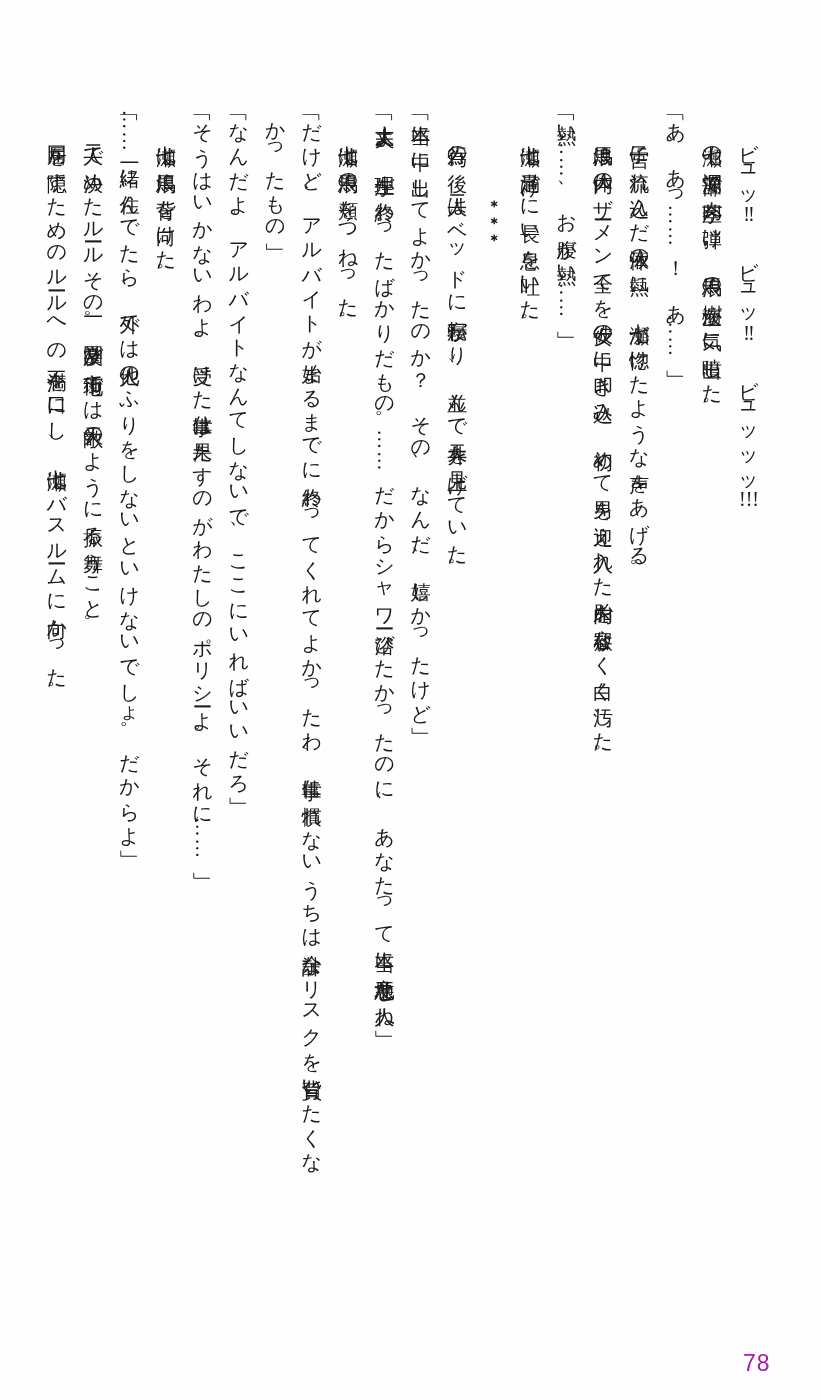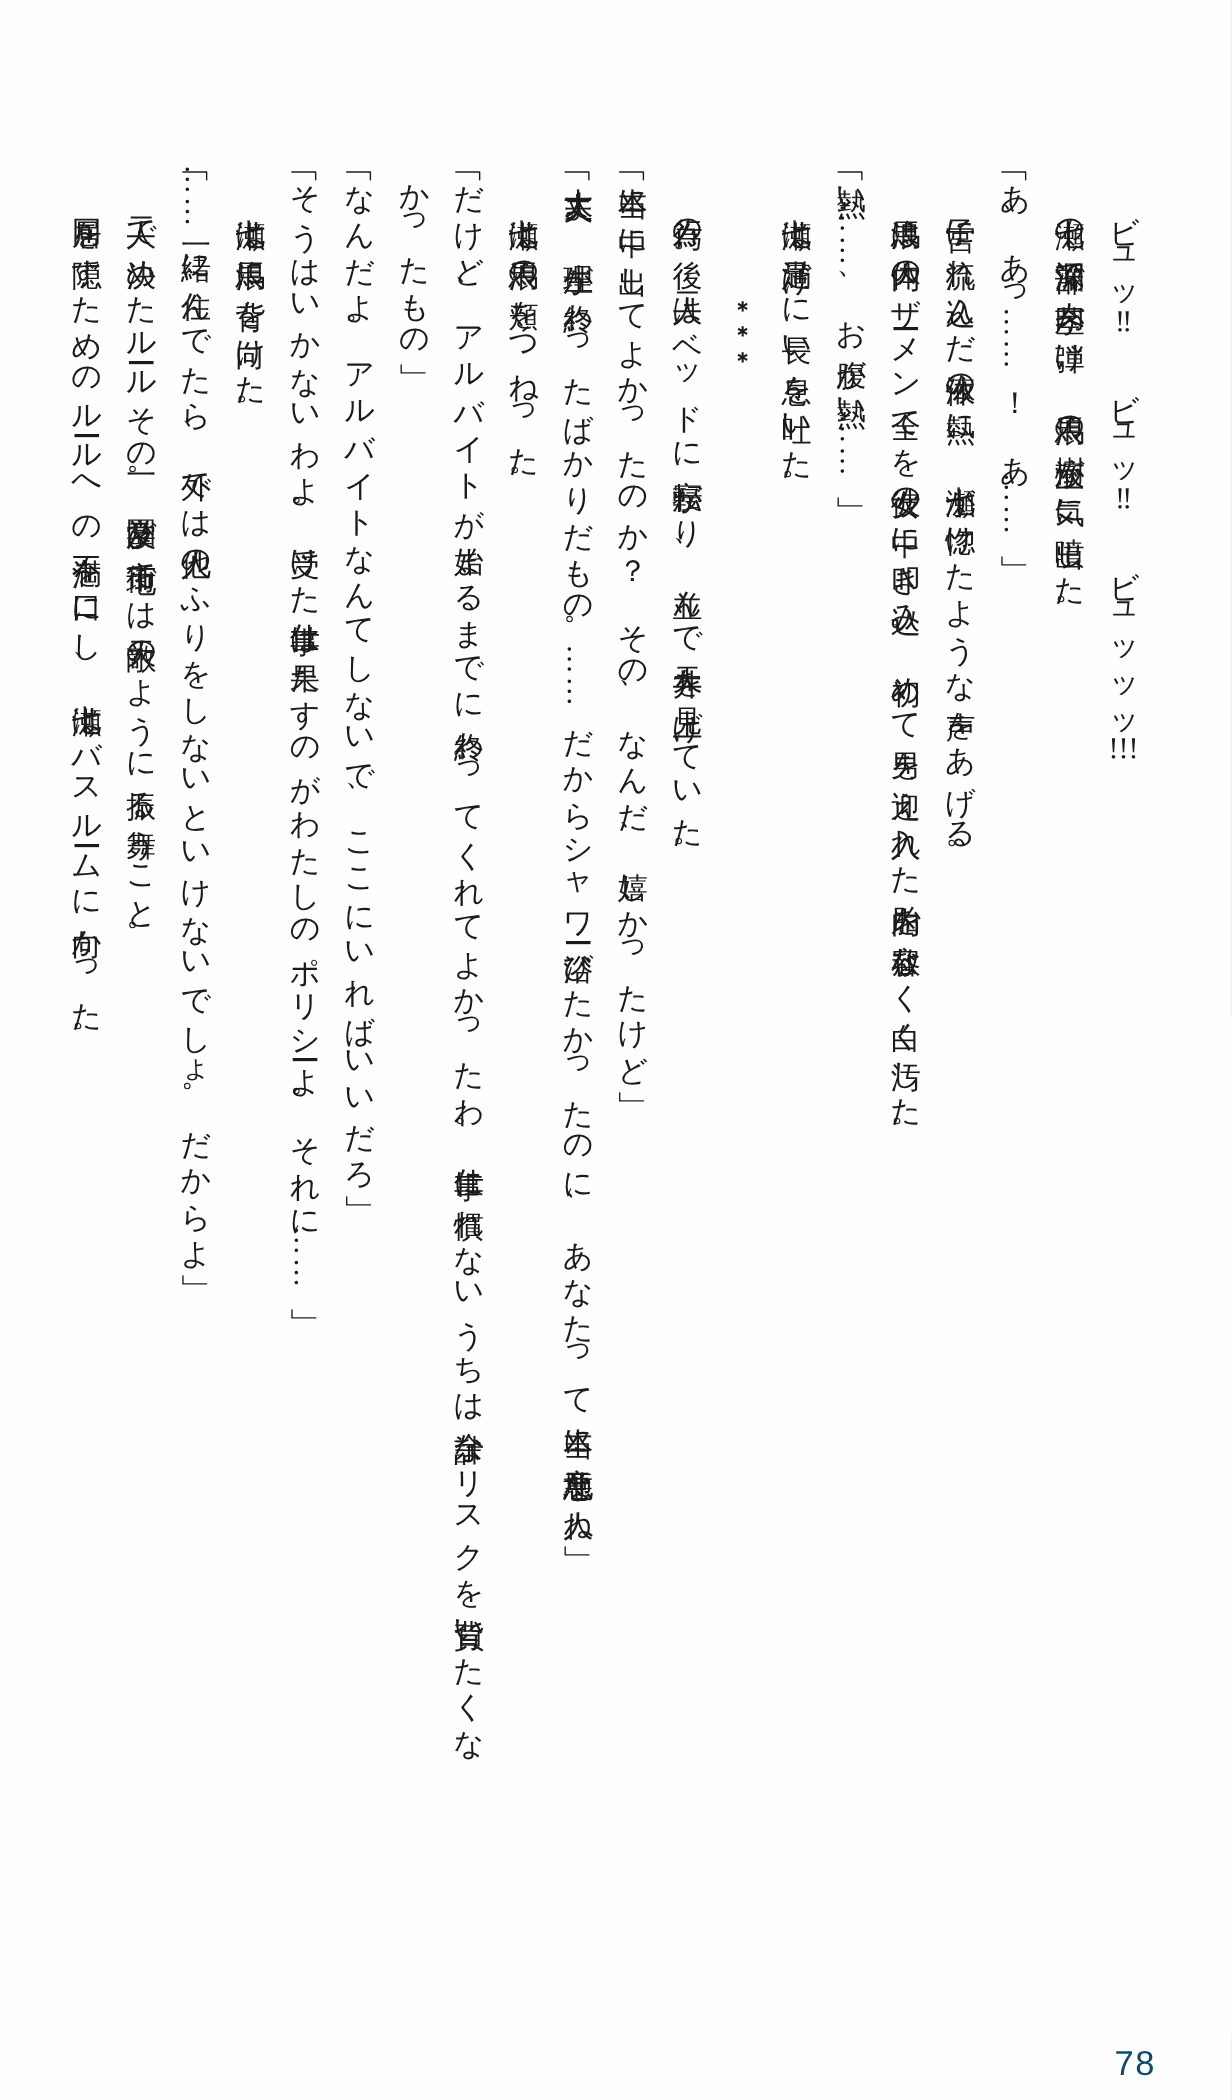--- a/index.html
+++ b/index.html
@@ -40,23 +40,22 @@
   .tcy {
     text-combine-upright: all;
     -webkit-text-combine: horizontal;
   }
   .page-number {
     position: absolute;
     left: 743px;
     top: 1350px;
     font-family: "Liberation Sans", "DejaVu Sans", sans-serif;
     font-size: 23px;
-    color: #0c4a6e;
+    color: #a21caf;
     letter-spacing: 1px;
-    margin-top: 12px;
   }
 </style>
 </head>
 <body>
 
 <div class="page">
 
   <div class="text-area">
       <p class="line" style="text-indent: 21.5px;">ビュッ‼　ビュッ‼　ビュッッッ<span class="tcy">!!!</span></p>
       <p class="line" style="text-indent: 21.5px;">七瀬の深淵部で肉茎が弾け、浪馬の樹液が一気に噴出した。</p>

